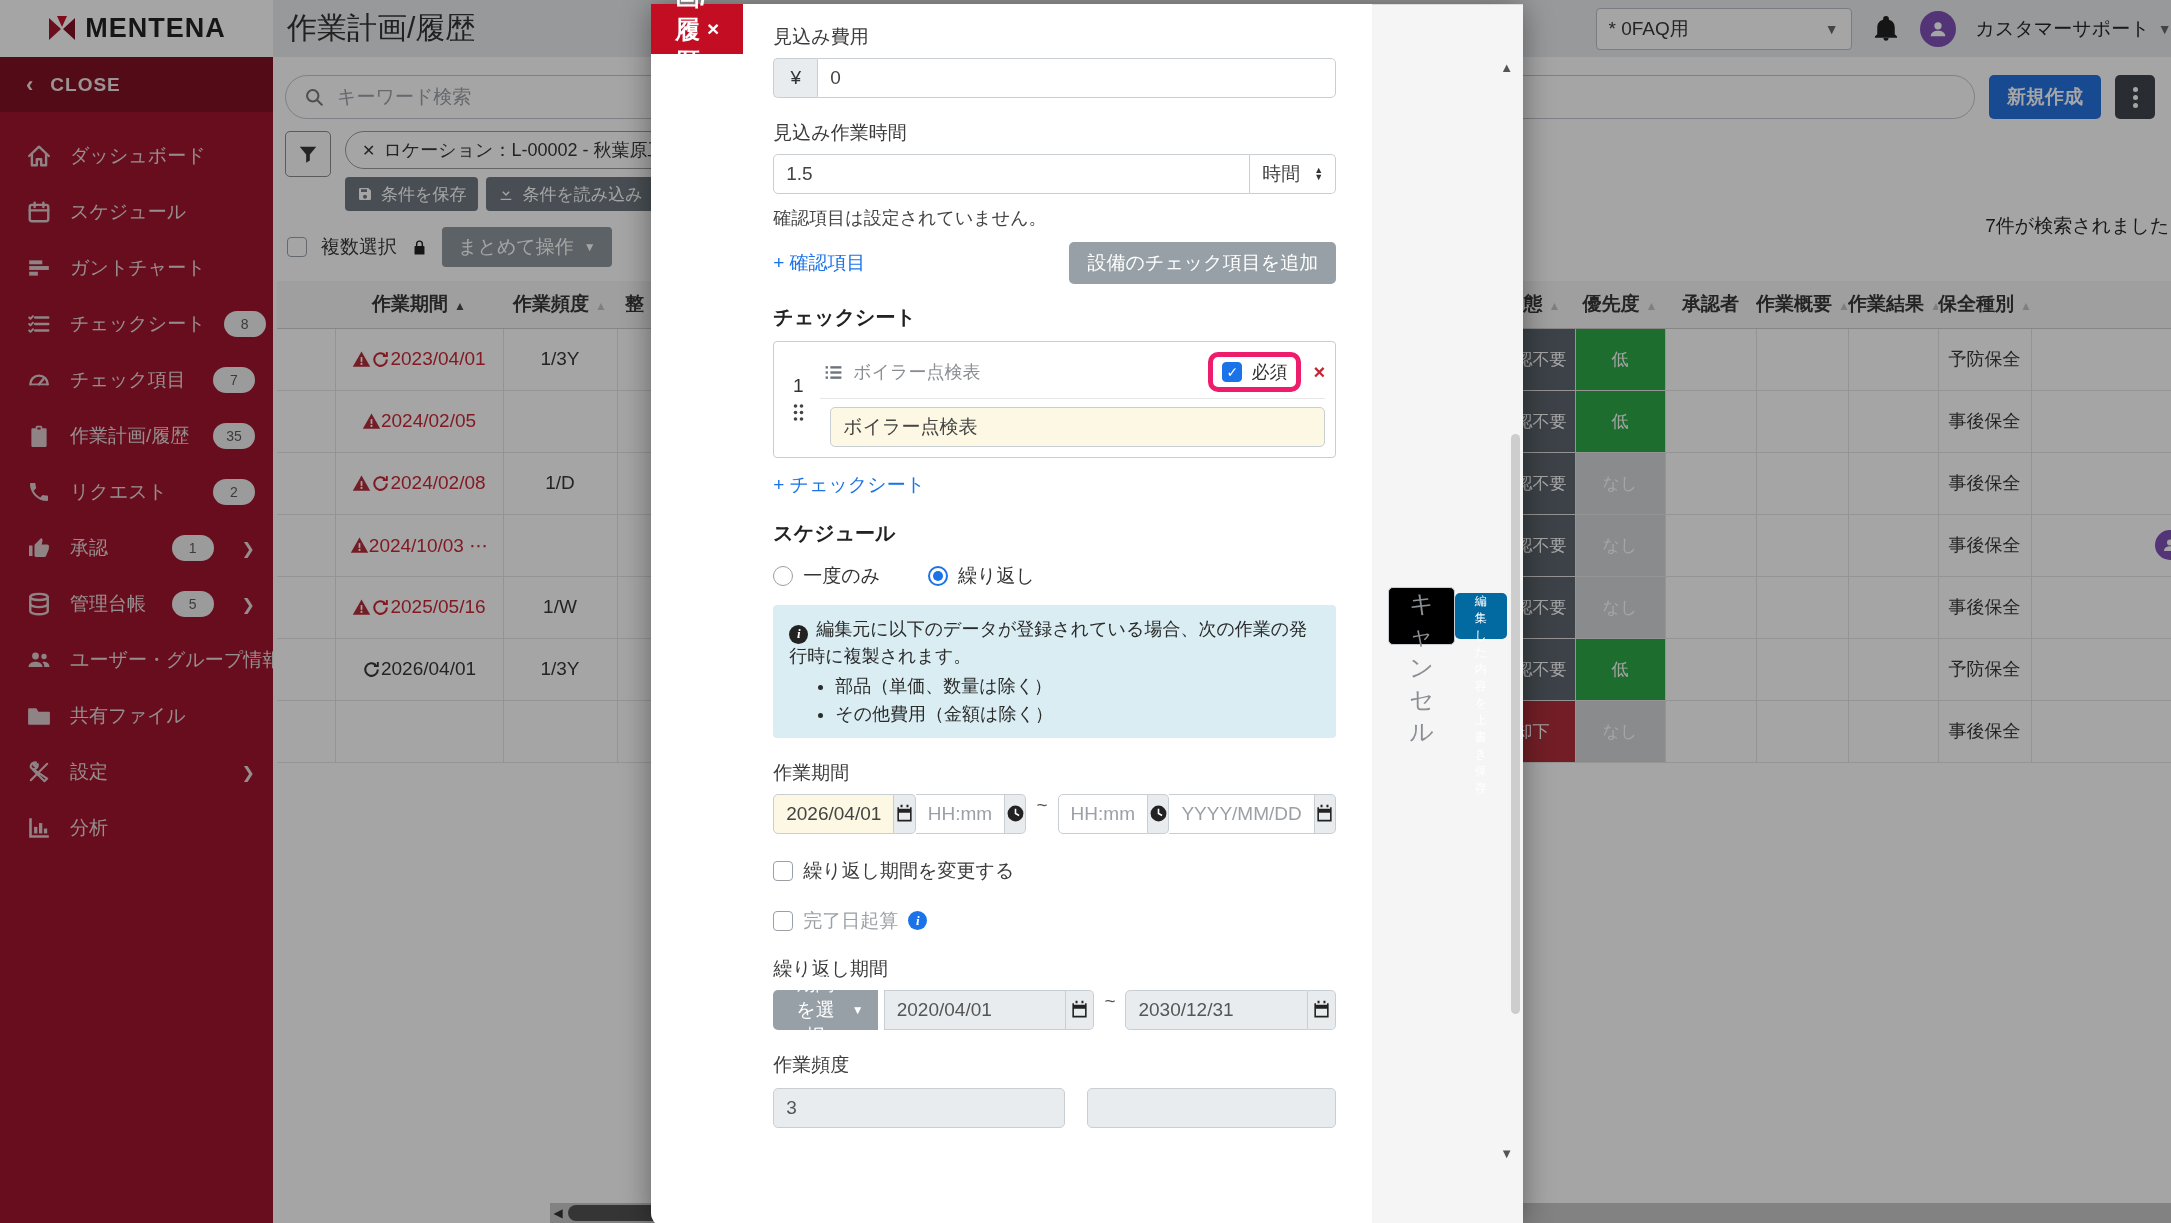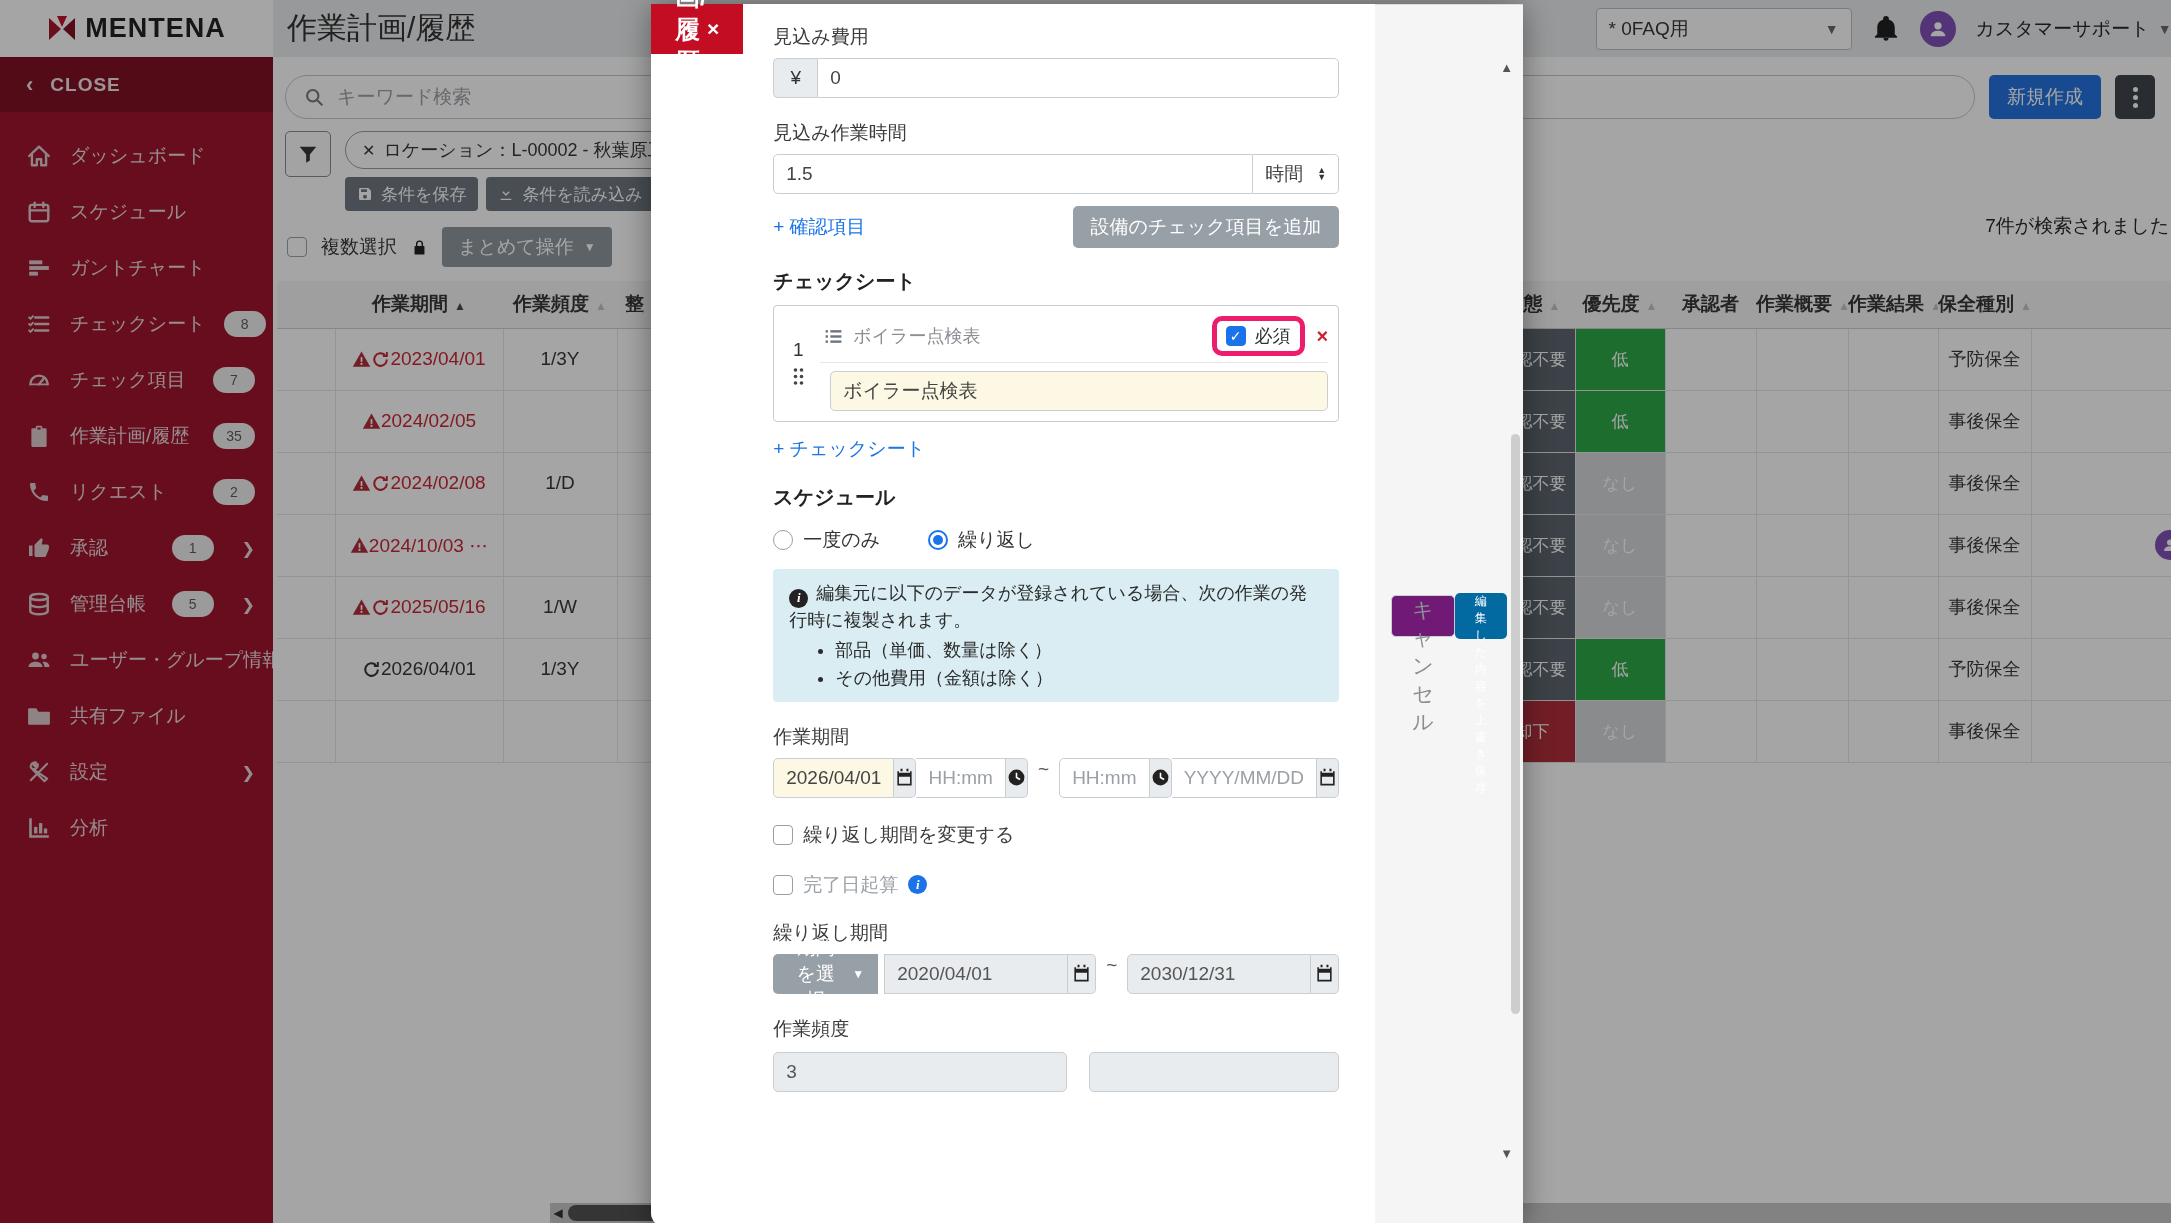--- a/index.html
+++ b/index.html
@@ -31,21 +31,21 @@
   .ws-select { width:256px; height:42px; background:#fff; border:1px solid #b9bfc4; border-radius:4px; display:flex; align-items:center; padding:0 12px; color:#333; }
   .ws-caret { margin-left:auto; color:#666; font-size:14px; }
   .bell { width:28px; height:28px; color:#1c1c1c; }
   .avatar { width:36px; height:36px; border-radius:50%; background:#7d4cb5; display:flex; align-items:center; justify-content:center; }
   .user-name { display:flex; align-items:center; gap:8px; color:#222; }
 
   .content { flex:1; position:relative; padding:18px 20px 0 4px; }
   .search-row { display:flex; align-items:center; gap:14px; margin-left:8px; }
   .search-pill { flex:1; max-width:1690px; height:44px; border:1px solid #c2c7cc; border-radius:22px; background:#fff; display:flex; align-items:center; gap:12px; padding:0 18px; }
   .search-ph { color:#9aa0a6; }
-  .btn-create { height:44px; padding:0 18px; background:#1f6fe0; color:#fff; border:none; border-radius:5px; font-size:19px; }
+  .btn-create { height:44px; padding:0 18px; background:#1f6fe0; color:#fff; border:none; border-radius:5px; font-size:19px;font-weight:bold; }
   .btn-dots { height:44px; width:40px; background:#3c4248; border:none; border-radius:5px; color:#fff; display:flex; align-items:center; justify-content:center; }
   .dots-v { display:flex; flex-direction:column; gap:3px; }
   .dots-v i { width:5px; height:5px; border-radius:50%; background:#fff; }
 
   .filter-row { display:flex; gap:14px; margin:12px 0 0 8px; align-items:flex-start; }
   .btn-funnel { width:46px; height:46px; background:#fcfcfc; border:1px solid #8a8a8a; border-radius:5px; display:flex; align-items:center; justify-content:center; color:#333; }
   .filter-col { display:flex; flex-direction:column; gap:8px; }
   .chip { height:38px; border:1px solid #9a9a9a; border-radius:19px; display:flex; align-items:center; gap:8px; padding:0 16px; font-size:18px; color:#333; width:400px; white-space:nowrap; overflow:hidden; }
   .chip b { font-size:16px; }
   .cond-btns { display:flex; gap:8px; }
@@ -81,21 +81,21 @@
   .hs-thumb { position:absolute; left:18px; width:392px; top:2px; bottom:2px; background:#4f4f4f; border-radius:8px; }
 
   
   .overlay { position:absolute; inset:0; background:rgba(10,10,10,0.37); z-index:40; }
   .modal { position:absolute; left:651px; top:4px; width:872px; height:1223px; background:#fff; z-index:50; display:flex; flex-direction:row; box-shadow:0 0 30px rgba(0,0,0,.4);border-radius:14px; }
   .modal-header { height:50px; background:#c30d23; color:#fff; display:flex; align-items:center; padding:0 24px; flex:0 0 50px; }
   .modal-title { font-size:25px; font-weight:bold; }
   .modal-close { margin-left:auto; font-size:21px; font-weight:bold; color:#fff; cursor:pointer; }
   .modal-body { flex:1; overflow:hidden; padding:18px 36px 0 30px; position:relative; }
   .modal-footer { flex:0 0 58px; background:#f5f5f5; border-top:1px solid #ddd; display:flex; align-items:center; padding:0 16px; }
-  .btn-cancel { height:42px; padding:0 20px; background:#701a75; border:1px solid #c9ced3; border-radius:5px; color:#8a8f94; font-size:21px; }
+  .btn-cancel { height:58px; padding:0 20px; background:#000000; border:1px solid #c9ced3; border-radius:5px; color:#8a8f94; font-size:24px; }
   .btn-save { margin-left:auto; height:46px; padding:0 20px; background:#0369a1; border:none; border-radius:5px; color:#fff; font-size:12px; }
 
   .msc-up { position:absolute; top:56px; right:10px; color:#555; font-size:13px; z-index:60; }
   .msc-down { position:absolute; bottom:66px; right:10px; color:#555; font-size:13px; z-index:60; }
   .msc-thumb { position:absolute; top:430px; right:3px; width:9px; height:580px; background:#cdcdcd; border-radius:5px; z-index:60; }
 
   .flabel { font-size:19px; color:#3c3c3c; margin-top:22px; }
   .flabel.first { margin-top:2px; }
   .slabel { font-size:20px; font-weight:bold; color:#222; margin-top:26px; }
   .inp { border:1px solid #c9ced3; border-radius:5px; height:40px; padding:0 12px; font-size:19px; color:#444; background:#fff; display:flex; align-items:center; }
@@ -657,20 +657,21 @@
       <div class="inp joinL" style="flex:1">1.5</div>
       <div class="sel" style="width:86px; border-left:none; border-radius:0 5px 5px 0;">
         <span>時間</span>
         <span class="updown">
             <span>▲</span>
             <span>▼</span>
           </span>
       </div>
     </div>
 
+    <div class="muted">確認項目は設定されていません。</div>
     <div style="display:flex; align-items:flex-start; margin-top:12px;">
       <span class="link" style="margin-top:8px">+ 確認項目</span>
       <button class="btn-gray ml-auto">設備のチェック項目を追加</button>
     </div>
 
     <div class="slabel" style="margin-top:20px">チェックシート</div>
     <div class="sheet-box">
       <div class="sheet-left">
         <span>1</span>
         <svg width="13" height="19" viewBox="0 0 13 19" fill="#444">

